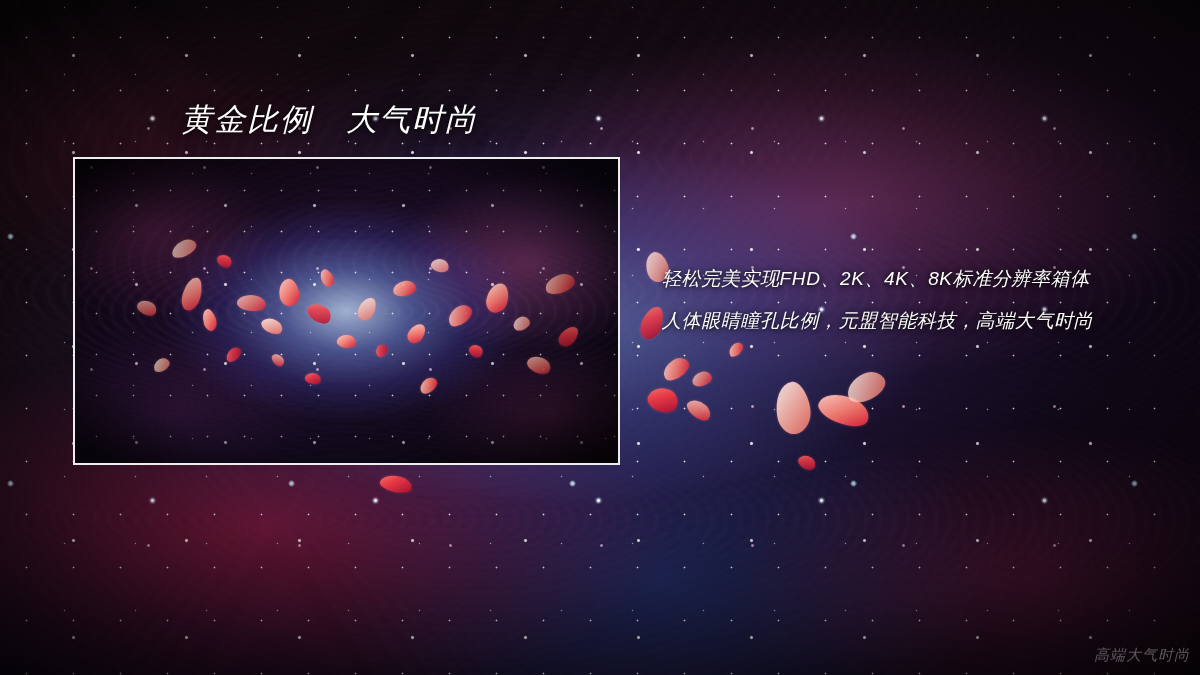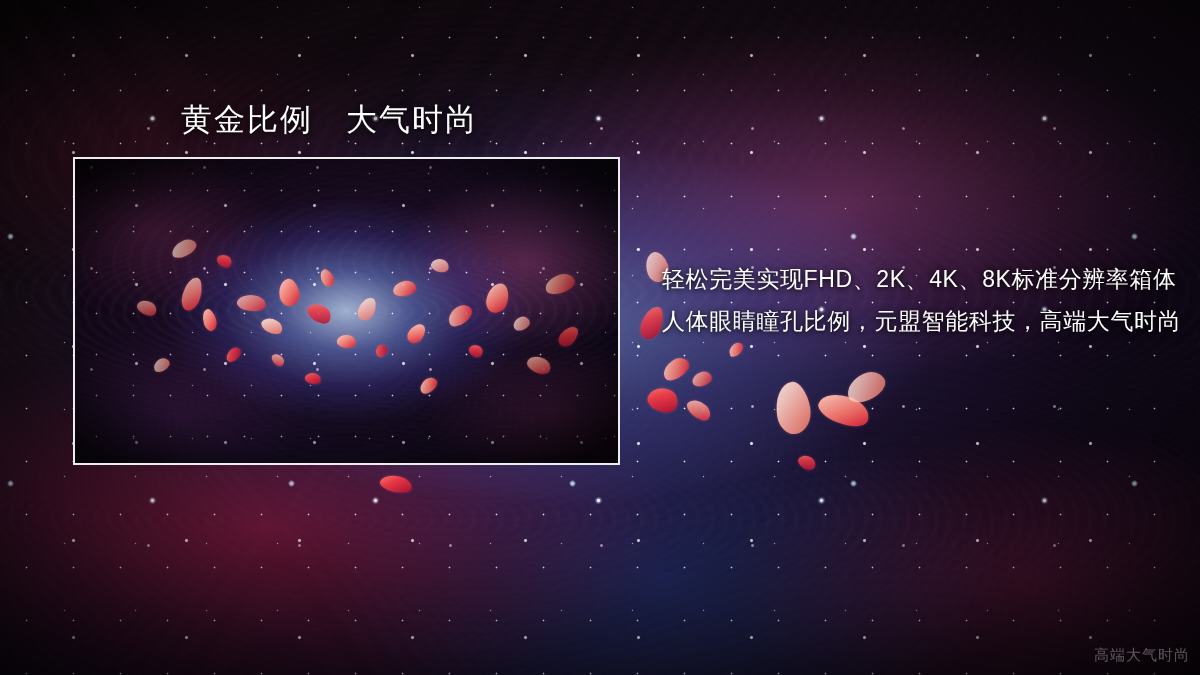--- a/index.html
+++ b/index.html
@@ -11,20 +11,21 @@
   body {
     font-family: "Liberation Sans", "DejaVu Sans", sans-serif;
   }
 
   .slide {
     position: relative;
     width: 1200px;
     height: 675px;
     overflow: hidden;
     background: #08040a;
+    font-style: italic;
   }
 
   
   .bg {
     position: absolute;
     inset: 0;
     overflow: hidden;
   }
   .bg-base {
     position: absolute;
@@ -199,21 +200,21 @@
     text-shadow: 0 1px 5px rgba(0,0,0,0.75), 0 0 14px rgba(0,0,0,0.5);
   }
 
   .body-text {
     position: absolute;
     left: 662px;
     top: 258px;
     width: 520px;
   }
   .body-line {
-    font-size: 23px;
+    font-size: 19px;
     line-height: 42px;
     color: #ffffff;
     letter-spacing: 0.6px;
     white-space: nowrap;
     text-shadow: 0 1px 4px rgba(0,0,0,0.8), 0 0 12px rgba(0,0,0,0.55);
   }
 
   .watermark {
     position: absolute;
     right: 10px;

